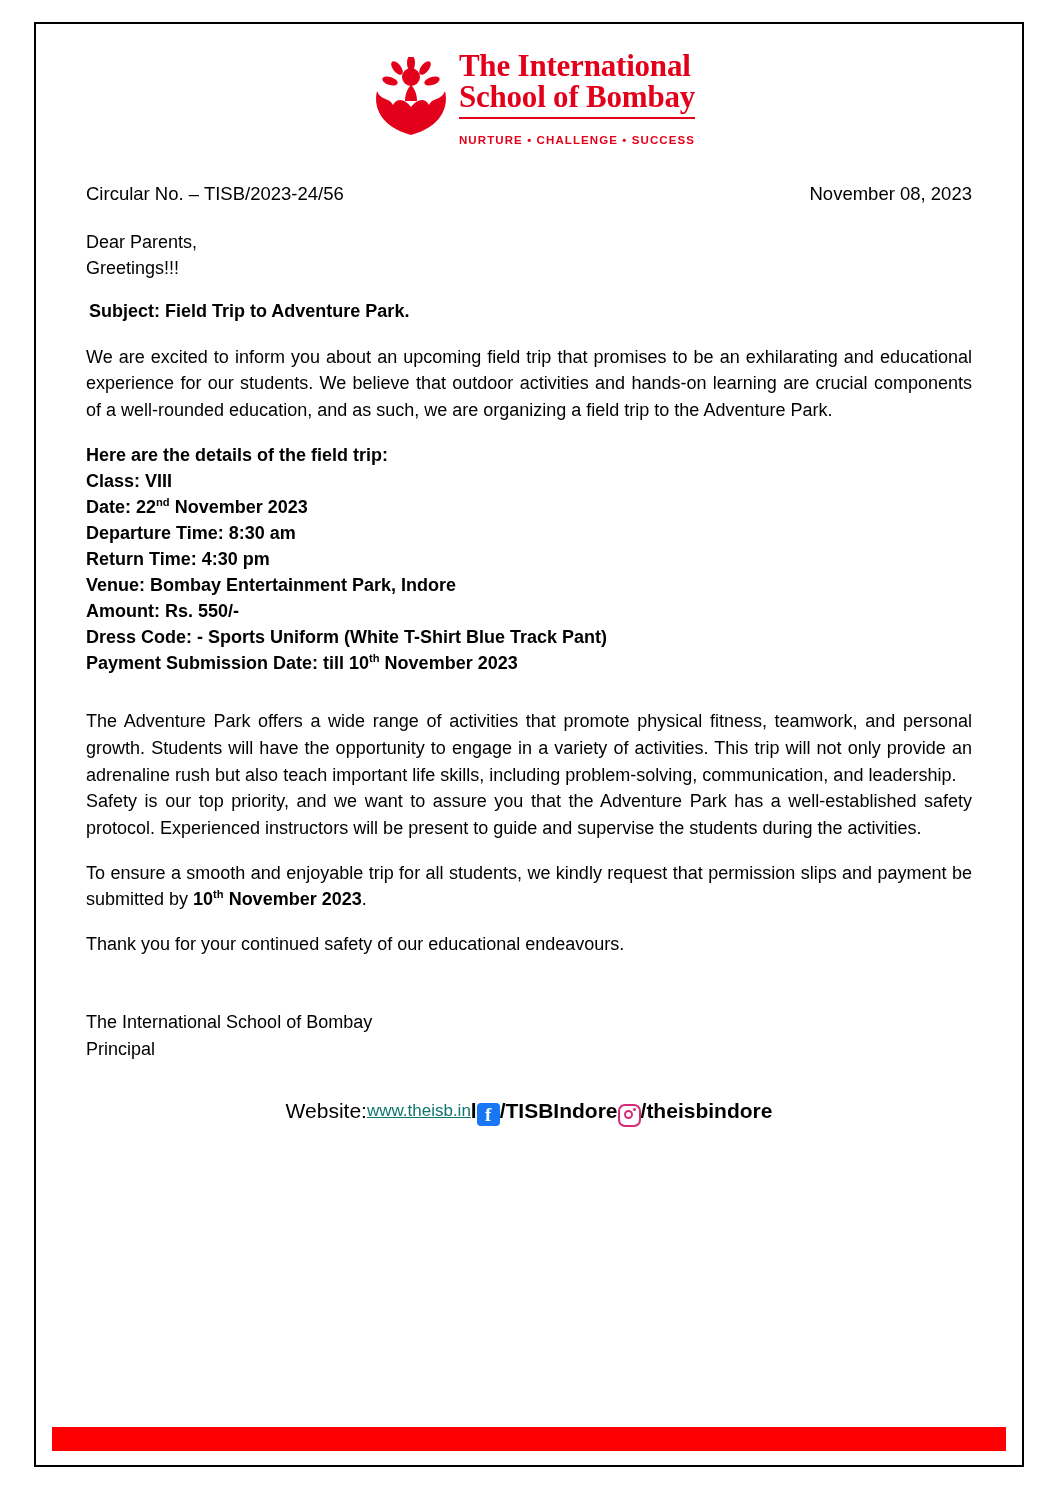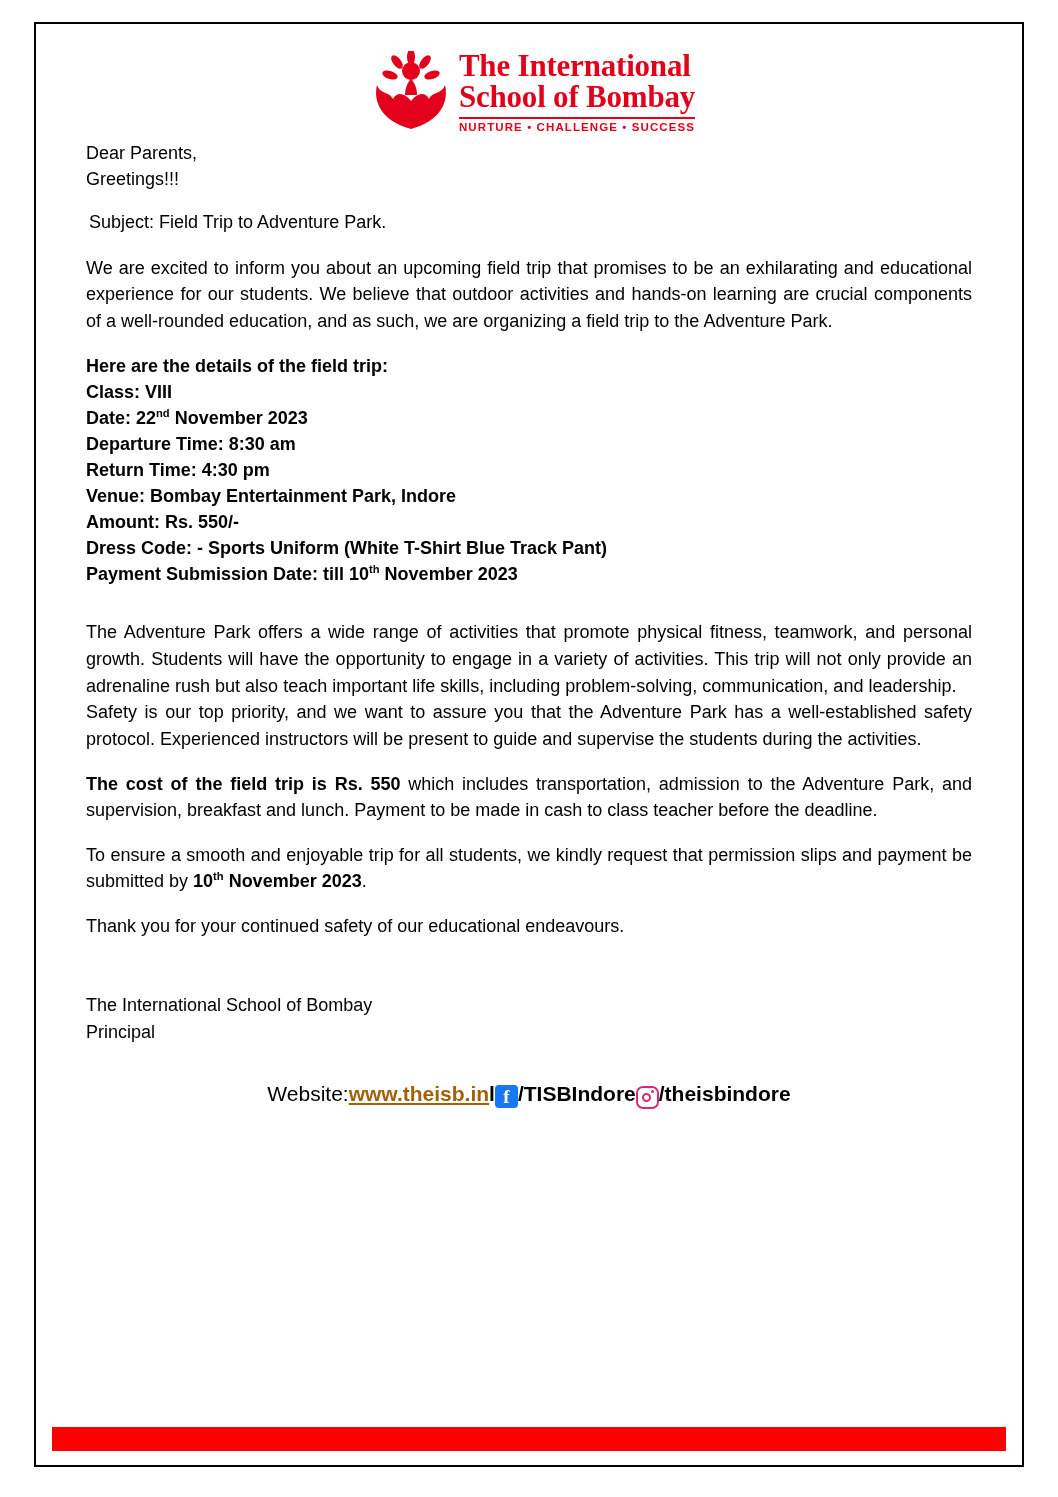--- a/index.html
+++ b/index.html
@@ -64,21 +64,21 @@
     font-family: "Liberation Serif", serif;
     font-weight: bold;
     font-size: 31px;
     color: #e3001b;
     letter-spacing: -0.2px;
     white-space: nowrap;
   }
   .logo-tagline {
     margin-top: 5px;
     border-top: 2px solid #e3001b;
-    padding-top: 3px;
+    padding-top: 16px;
     font-family: "Liberation Sans", sans-serif;
     font-weight: bold;
     font-size: 11.5px;
     color: #e3001b;
     letter-spacing: 1.1px;
     text-align: center;
     white-space: nowrap;
   }
 
   
@@ -90,21 +90,21 @@
     margin-top: 30px;
     margin-bottom: 24px;
   }
   .salutation {
     font-size: 18px;
     line-height: 1.45;
     margin-bottom: 20px;
   }
   .subject {
     font-size: 18px;
-    font-weight: normal;
+    font-weight: bold;
     margin-bottom: 22px;
     padding-left: 3px;
   }
   p.para {
     font-size: 18px;
     line-height: 1.48;
     text-align: justify;
     margin: 0 0 18px 0;
   }
   p.para.tight { margin-bottom: 0; }
@@ -129,24 +129,23 @@
   .footer {
     margin-top: 36px;
     display: flex;
     justify-content: center;
     align-items: center;
     gap: 0;
     font-size: 21px;
   }
   .footer .website-label { font-size: 21px; }
   .footer a.site {
-    color: #a16207;
+    color: #0f766e;
     text-decoration: underline;
-    font-size: 21px;
-    font-weight: bold;
+    font-size: 17px;
   }
   .footer .pipe { font-weight: bold; }
   .fb-icon {
     display: inline-block;
     width: 23px; height: 23px;
     background: #1877f2;
     border-radius: 4px;
     color: #ffffff;
     font-family: "Liberation Serif", serif;
     font-weight: bold;
@@ -221,20 +220,24 @@
           </svg>
         </div>
         <div class="logo-text">
           <div class="logo-line">The International</div>
           <div class="logo-line">School of Bombay</div>
           <div class="logo-tagline">NURTURE  •  CHALLENGE  •  SUCCESS</div>
         </div>
       </div>
     </div>
 
+    <div class="meta-row">
+      <div>Circular No. – TISB/2023-24/56</div>
+      <div>November 08, 2023</div>
+    </div>
 
     <div class="salutation">
       <div>Dear Parents,</div>
       <div>Greetings!!!</div>
     </div>
 
     <div class="subject">Subject: Field Trip to Adventure Park.</div>
 
     <p class="para">We are excited to inform you about an upcoming field trip that promises to be an exhilarating and educational experience for our students. We believe that outdoor activities and hands-on learning are crucial components of a well-rounded education, and as such, we are organizing a field trip to the Adventure Park.</p>
 
@@ -248,21 +251,20 @@
       <div>Amount: Rs. 550/-</div>
       <div>Dress Code: - Sports Uniform (White T-Shirt Blue Track Pant)</div>
       <div><span>Payment Submission Date: till 10</span><sup>th</sup><span> November 2023</span></div>
     </div>
 
     <div class="spacer-12"></div>
 
     <p class="para tight">The Adventure Park offers a wide range of activities that promote physical fitness, teamwork, and personal growth. Students will have the opportunity to engage in a variety of activities. This trip will not only provide an adrenaline rush but also teach important life skills, including problem-solving, communication, and leadership.</p>
     <p class="para">Safety is our top priority, and we want to assure you that the Adventure Park has a well-established safety protocol. Experienced instructors will be present to guide and supervise the students during the activities.</p>
 
-    <p class="para"><span class="b">The cost of the field trip is Rs. 550</span><span> which includes transportation, admission to the Adventure Park, and supervision, breakfast and lunch. Payment to be made in cash to class teacher before the deadline.</span></p>
 
     <p class="para"><span>To ensure a smooth and enjoyable trip for all students, we kindly request that permission slips and payment be submitted by </span><span class="b">10</span><sup class="b">th</sup><span class="b"> November 2023</span><span>.</span></p>
 
 
     <p class="para">Thank you for your continued safety of our educational endeavours.</p>
 
     <div class="signature">
       <div>The International School of Bombay</div>
       <div>Principal</div>
     </div>

